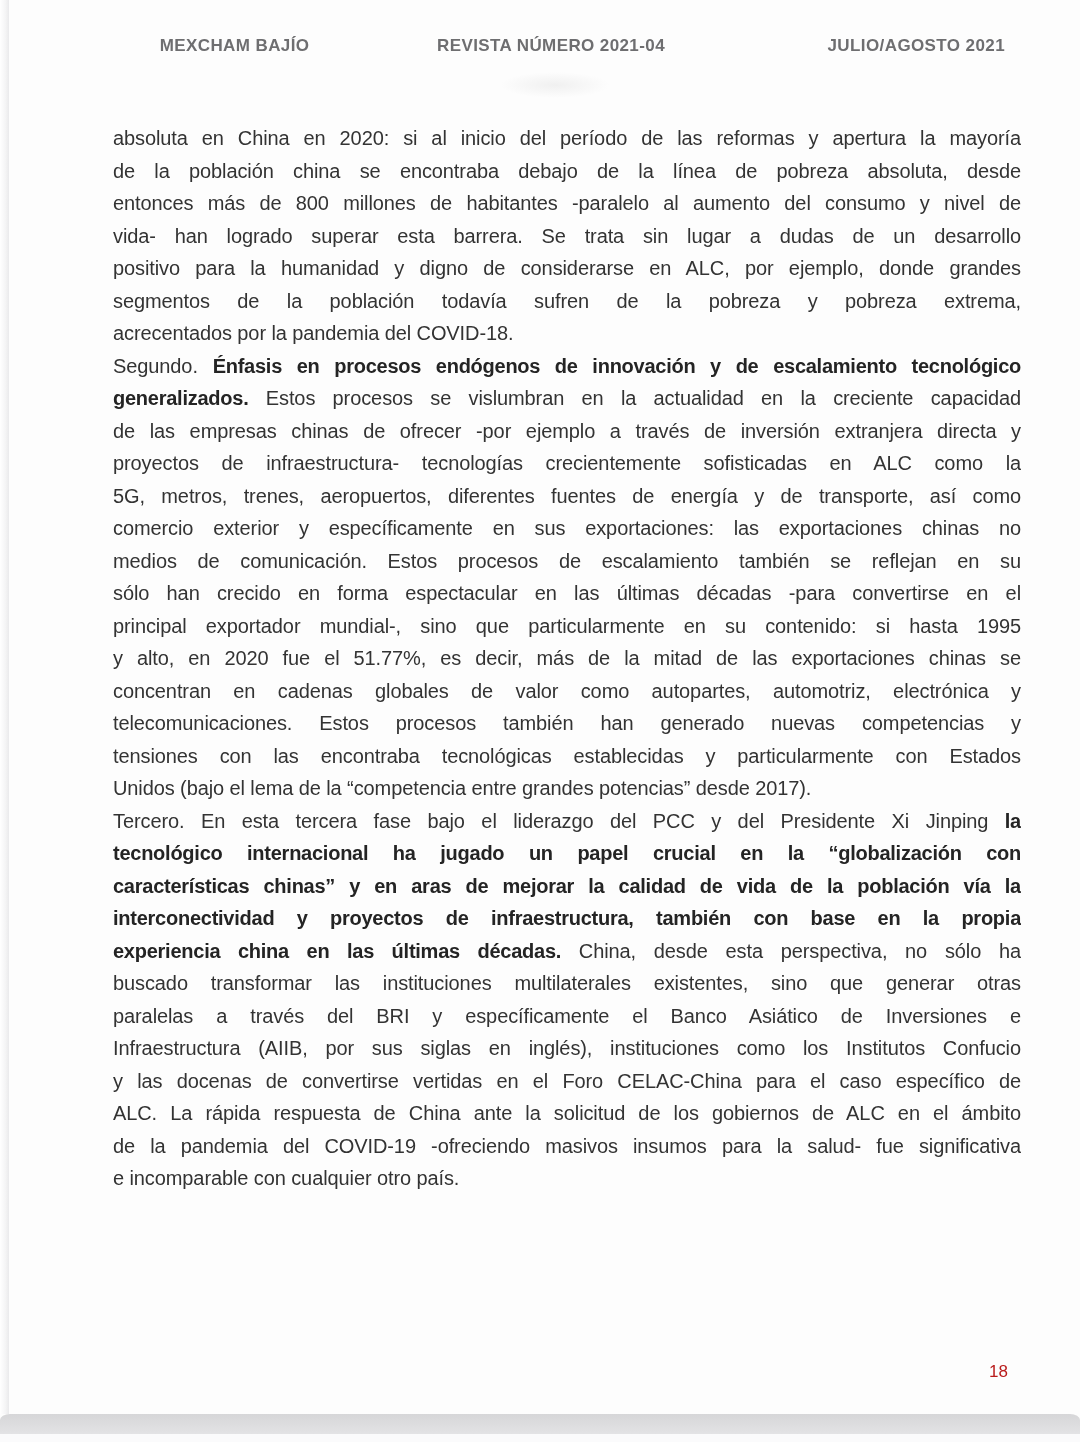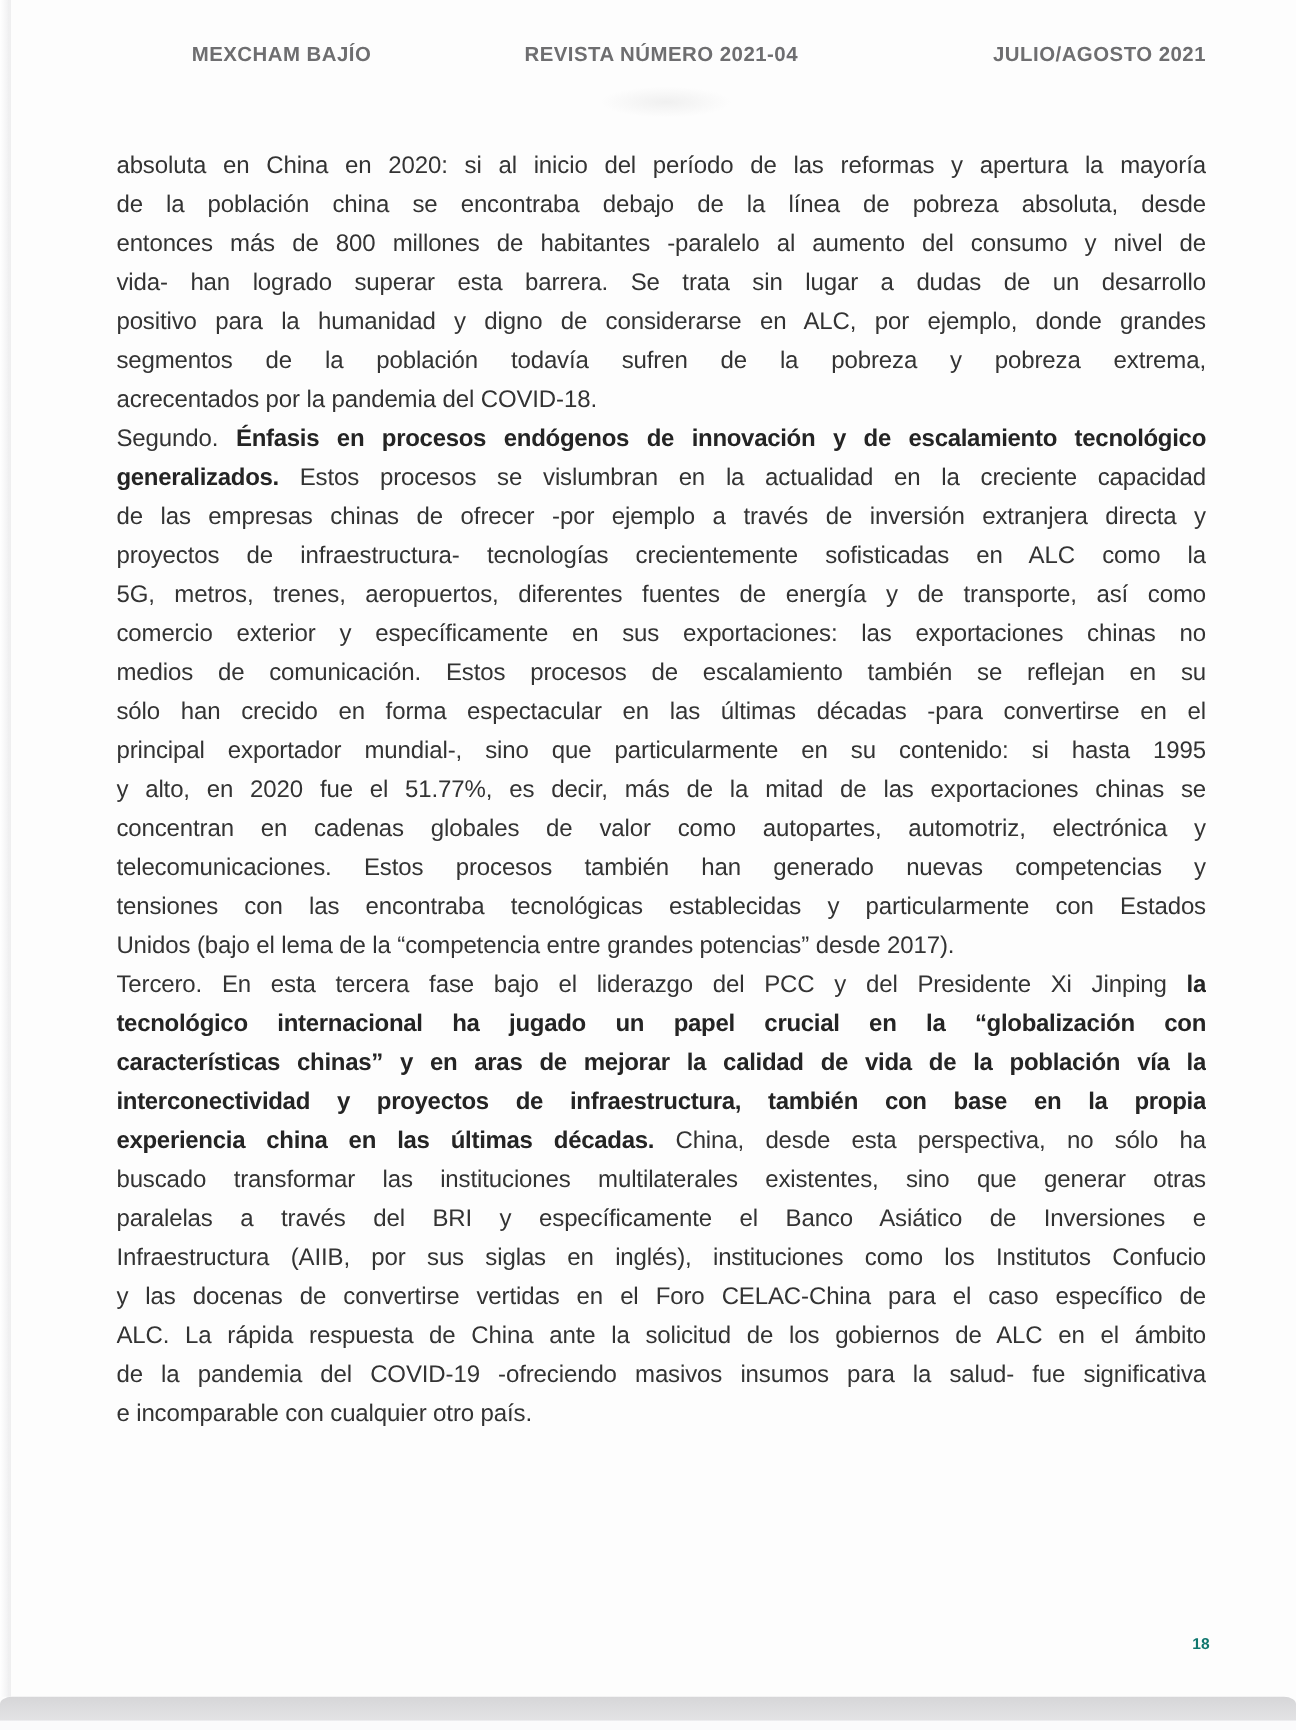--- a/index.html
+++ b/index.html
@@ -39,21 +39,21 @@
   .h-right { flex: 1; text-align: right; }
   .smudge {
     position: absolute;
     left: 500px; top: 72px;
     width: 110px; height: 26px;
     background: radial-gradient(ellipse at center, rgba(180,180,180,0.18), rgba(255,255,255,0) 70%);
   }
   .content {
     position: absolute;
     top: 122px;
-    left: 97px;
+    left: 113px;
     width: 908px;
     color: #333333;
     font-size: 20px;
     line-height: 32.5px;
     letter-spacing: -0.1px;
   }
   .paragraph { margin: 0; }
   .line {
     height: 32.5px;
     overflow: hidden;
@@ -65,23 +65,23 @@
   }
   .run.bold {
     font-weight: 700;
     color: #242424;
     letter-spacing: -0.25px;
   }
   .page-number {
     position: absolute;
     top: 1362px;
     right: 72px;
-    font-size: 13px;
-    font-weight: 700;
-    color: #0f766e;
+    font-size: 17px;
+    font-weight: 400;
+    color: #b91c1c;
   }
   .bottom-gap {
     position: absolute;
     top: 1414px;
     left: 0;
     width: 1080px;
     height: 20px;
     background: linear-gradient(to bottom, #d6d6d8, #e3e3e5);
     border-radius: 10px 10px 0 0 / 6px 6px 0 0;
   }

